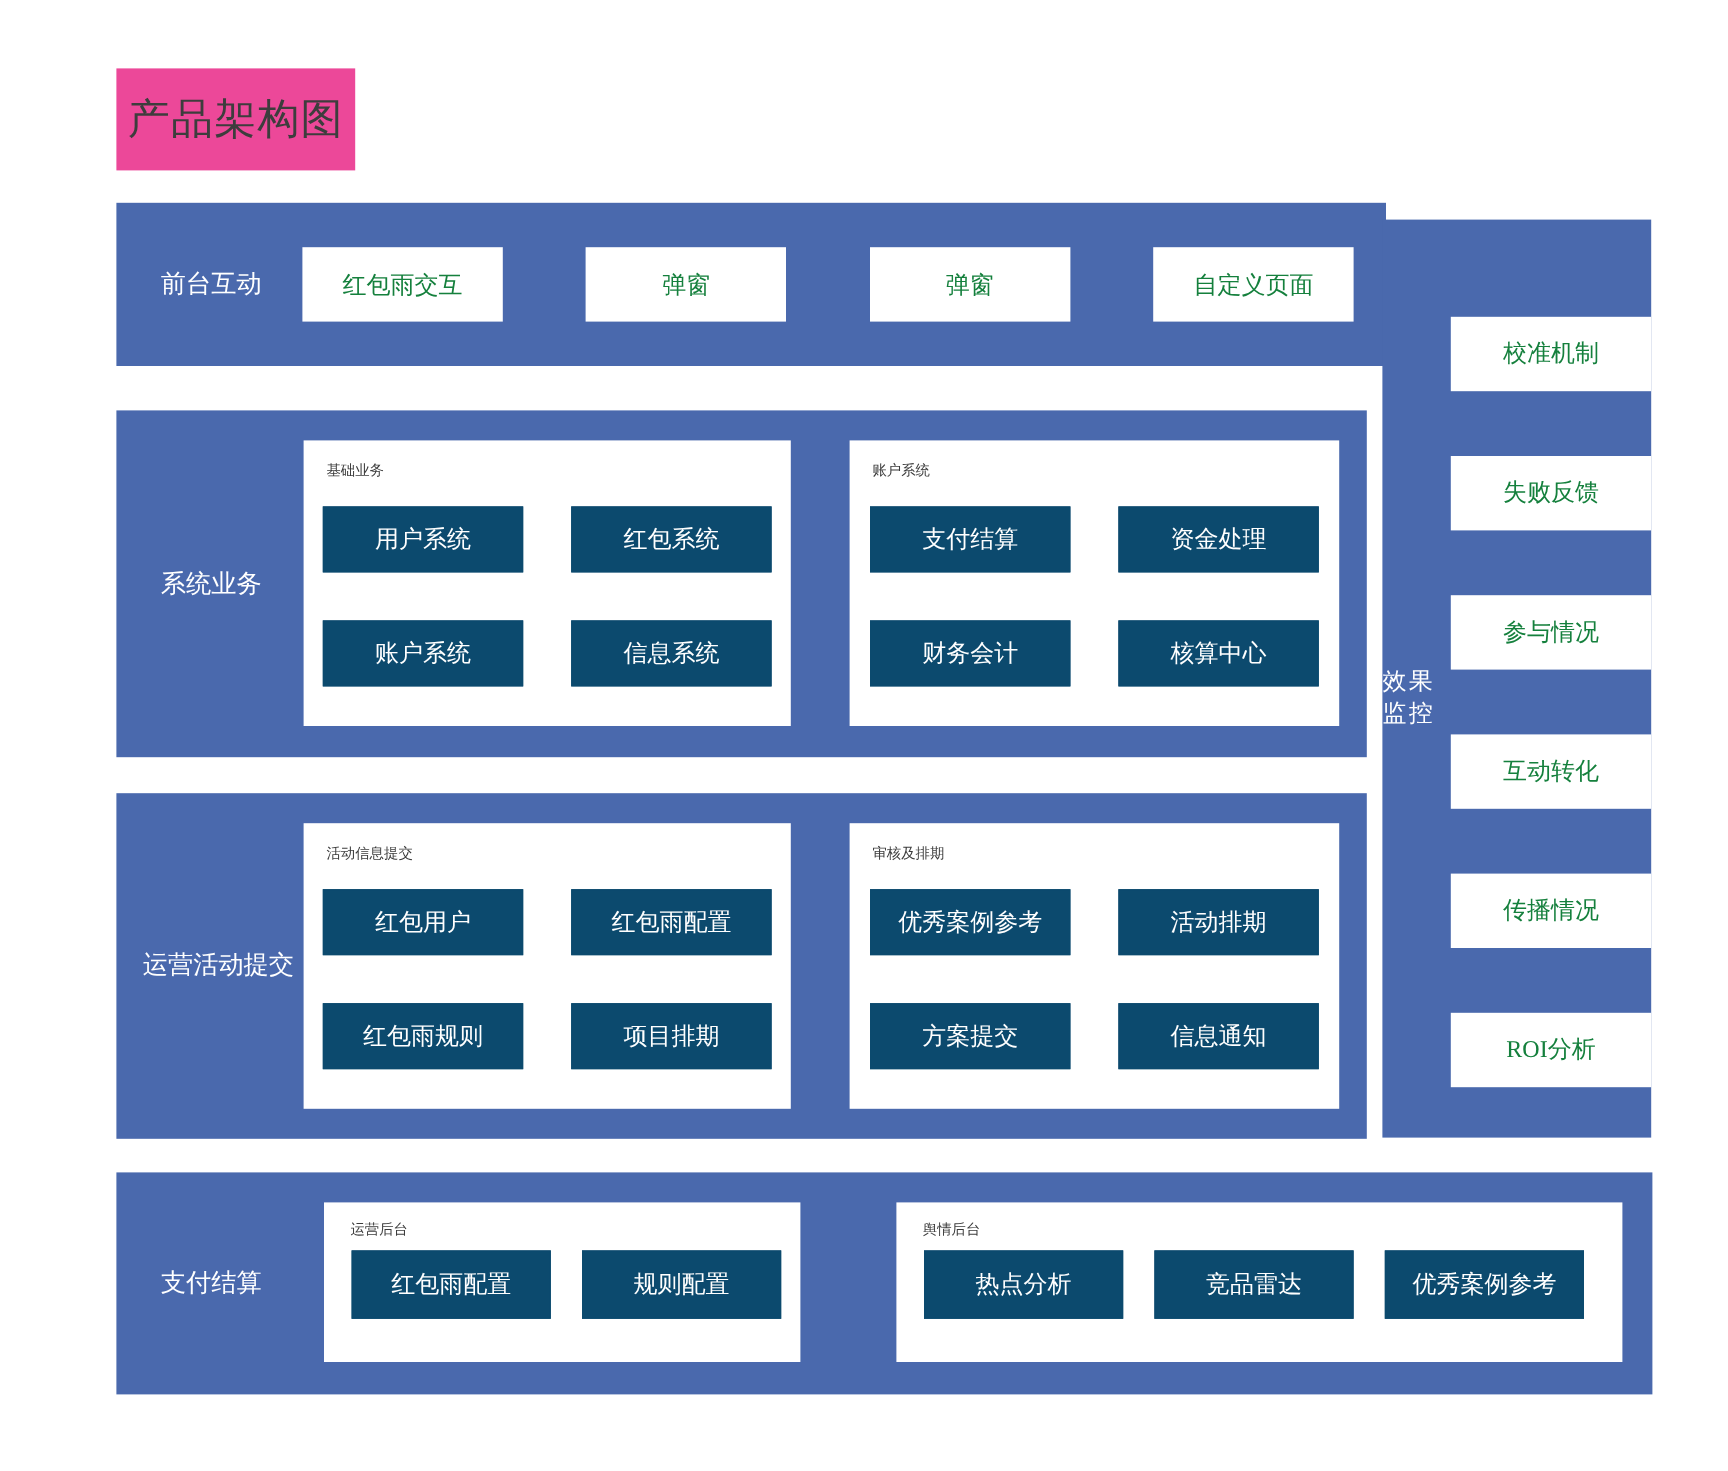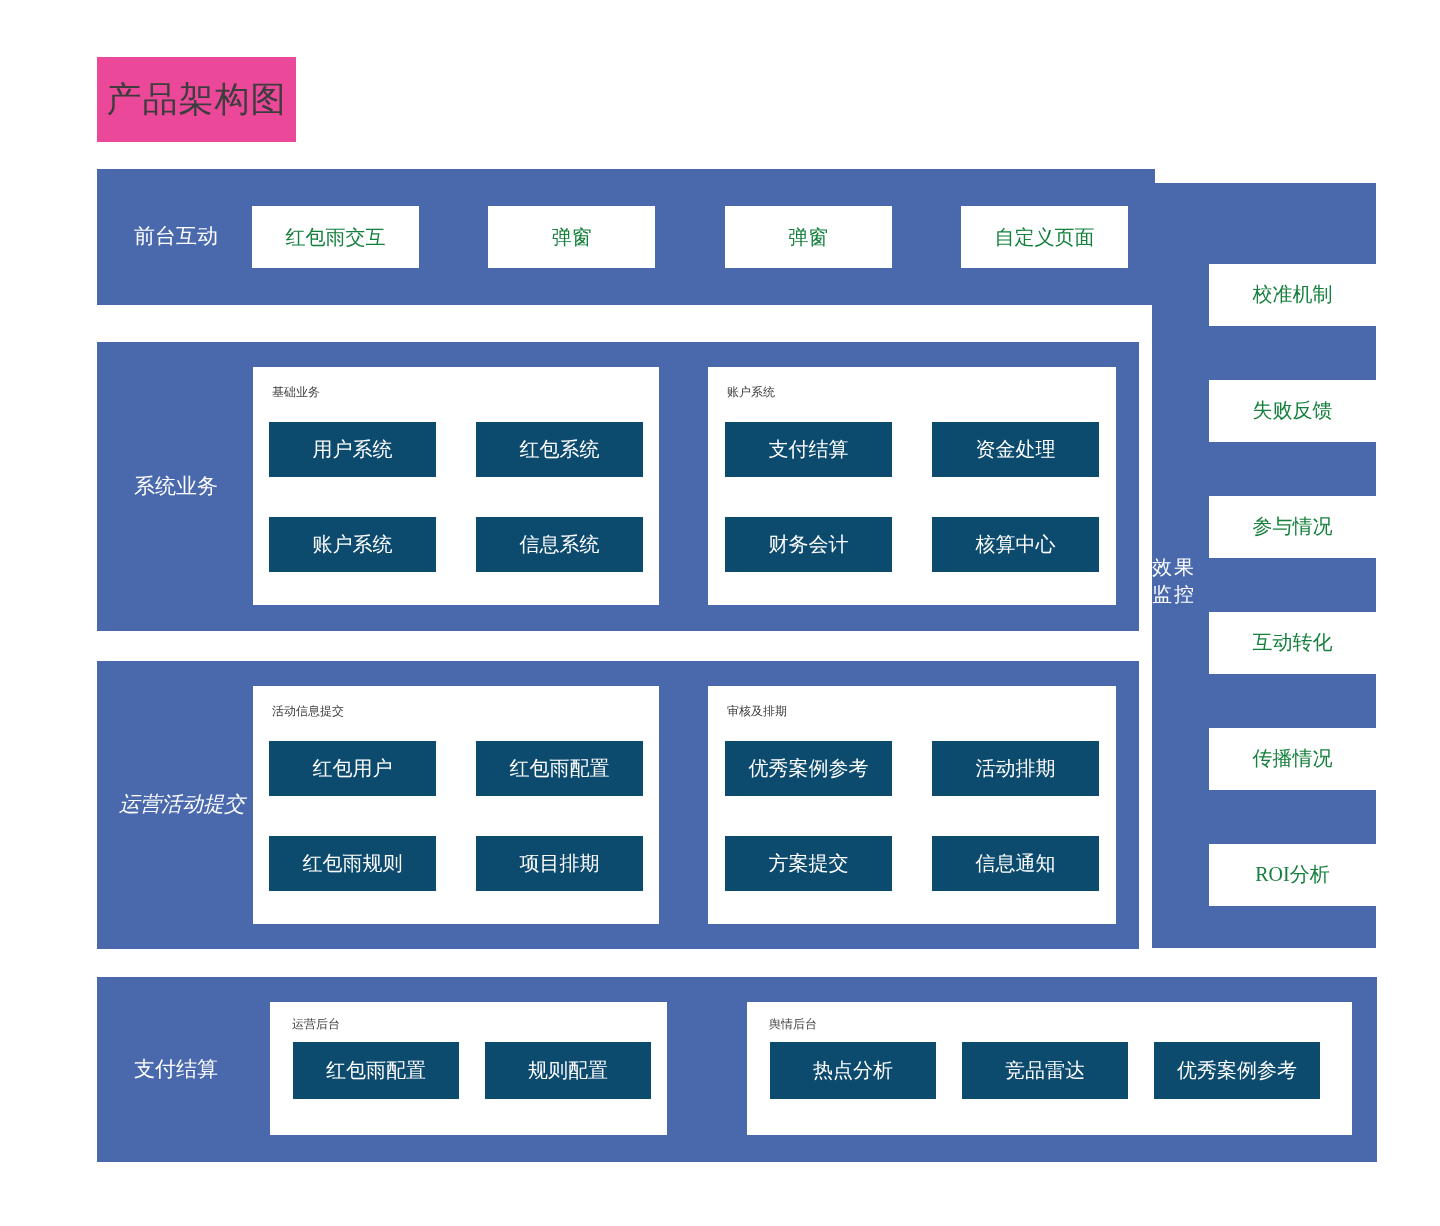--- a/index.html
+++ b/index.html
@@ -31,21 +31,21 @@
   .band-base   { left: 97px; top: 977px; width: 1280px; height: 185px; }
   .band-label {
     position: absolute;
     left: 0; top: 0; width: 158px; height: 100%;
     color: #ffffff;
     font-size: 21px;
     display: flex; align-items: center; justify-content: center;
     text-align: center;
     line-height: 1.2;
   }
-  .band-ops .band-label { width: 170px; font-style: italic; }
+  .band-ops .band-label { width: 170px; }
   .front-items {
     position: absolute;
     left: 155px; right: 27px; top: 37px;
     display: flex; justify-content: space-between;
   }
   .white-box {
     background: #ffffff;
     color: #15803d;
     font-size: 20px;
     display: flex; align-items: center; justify-content: center;

